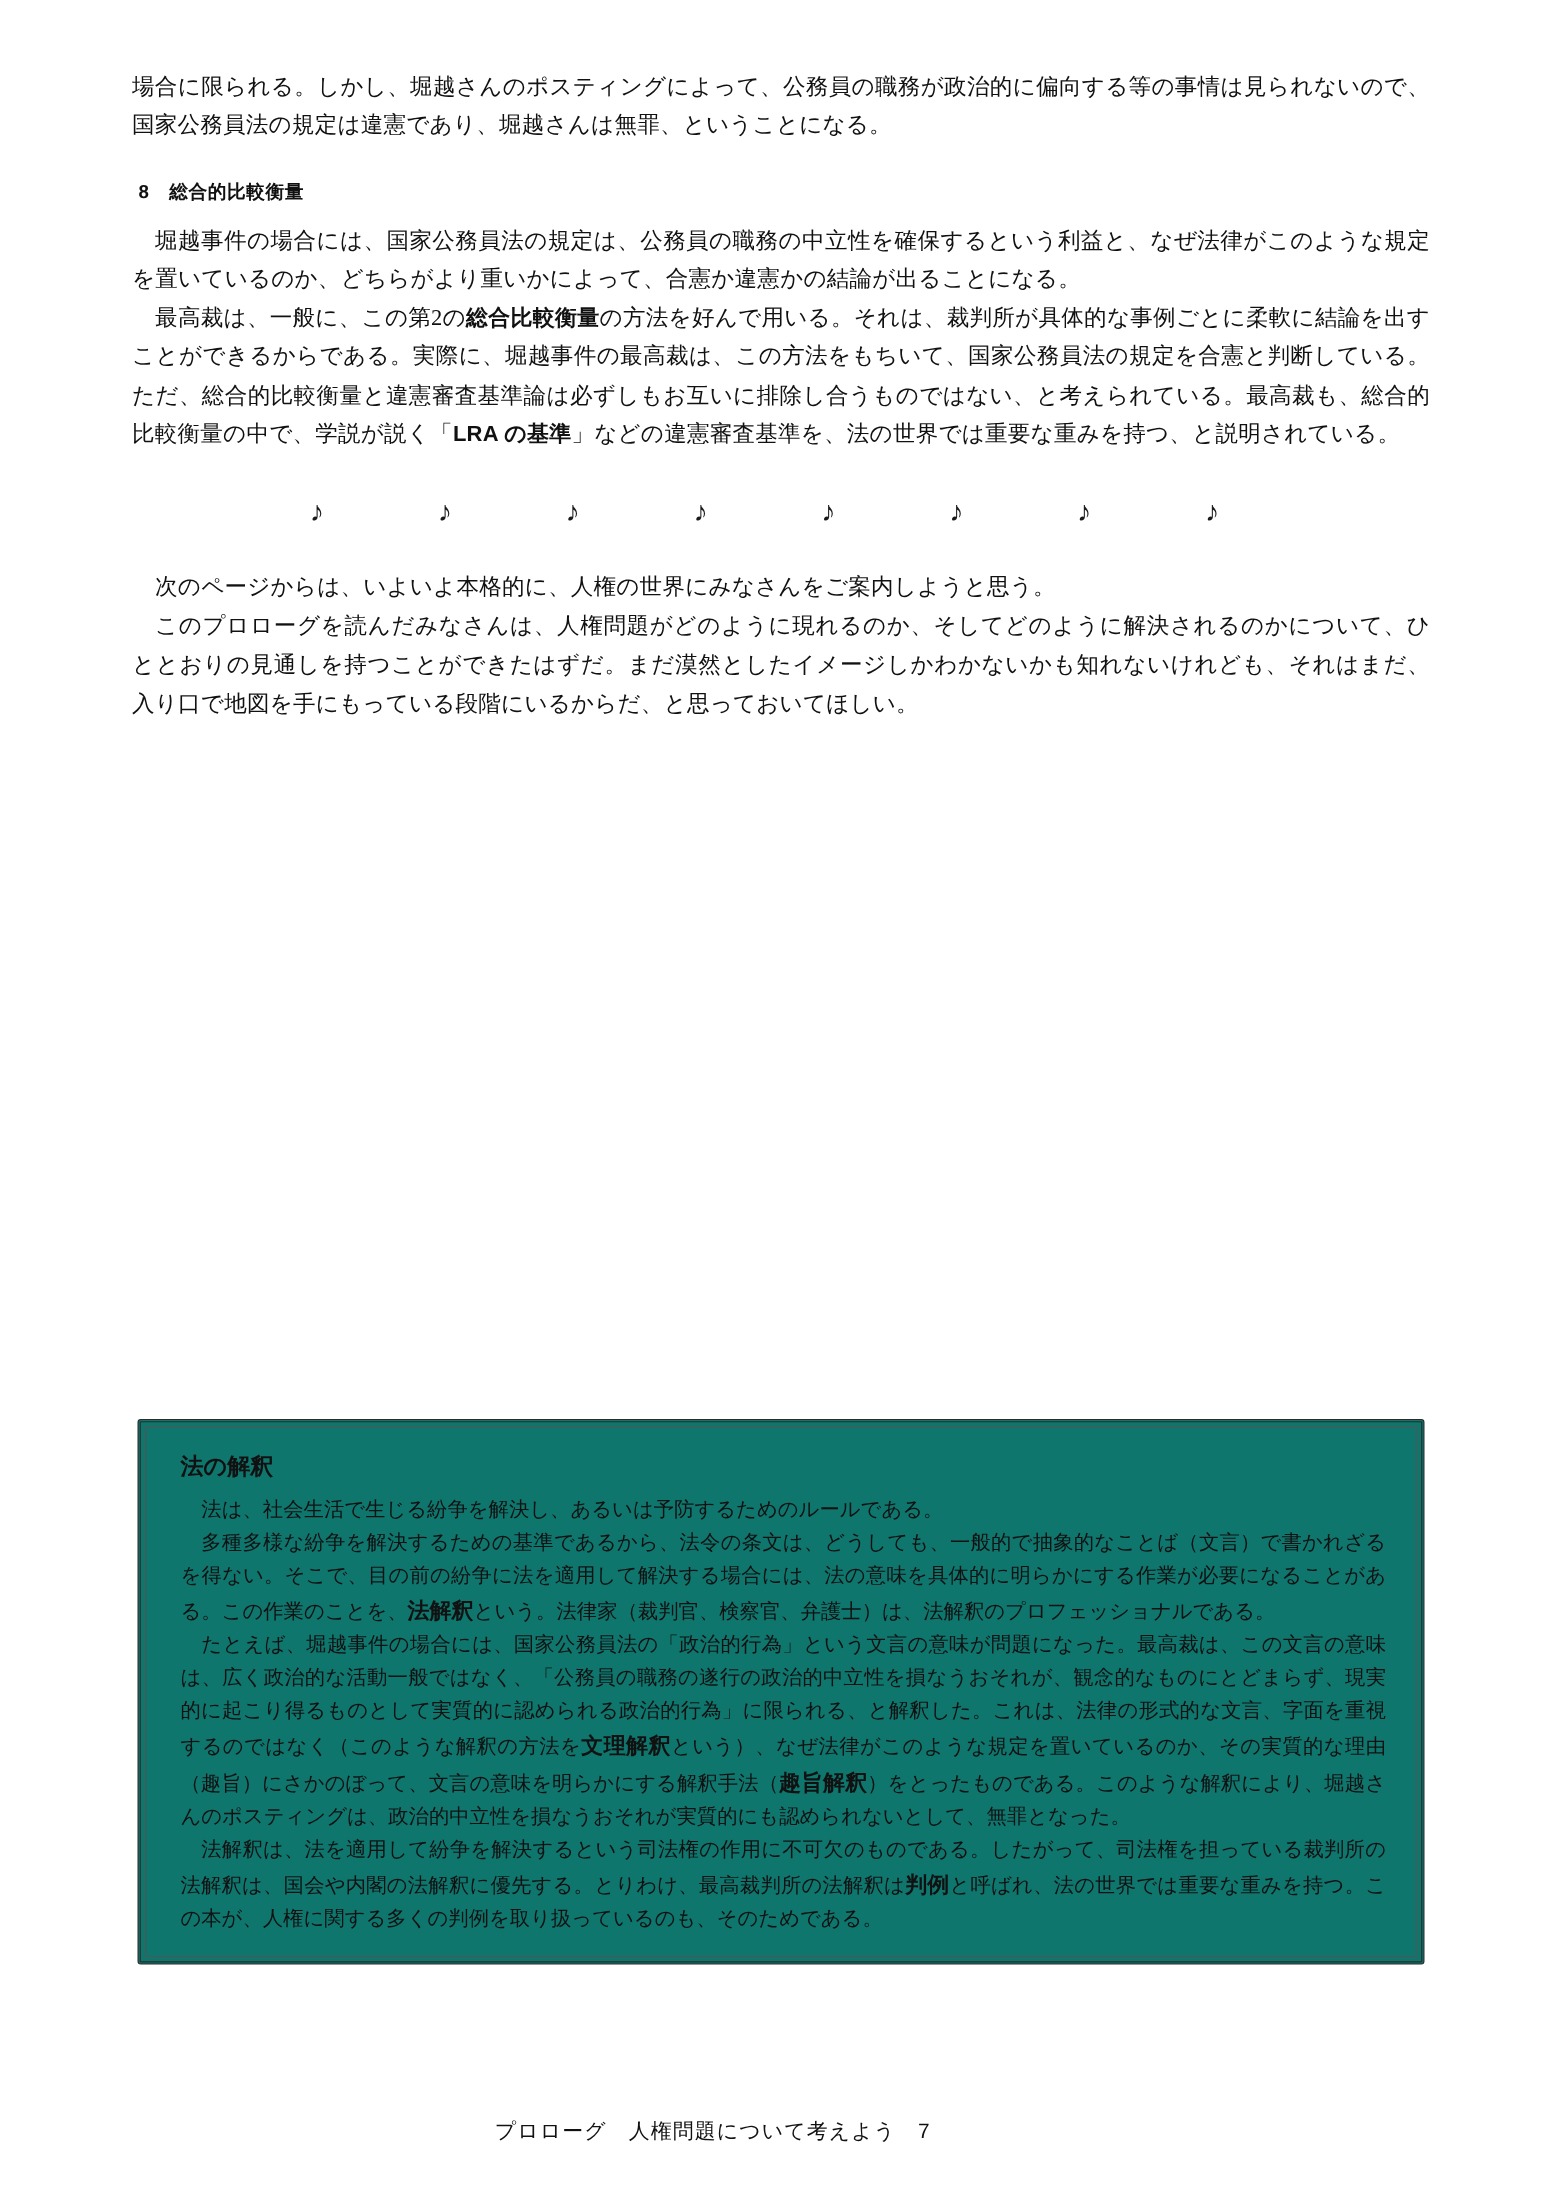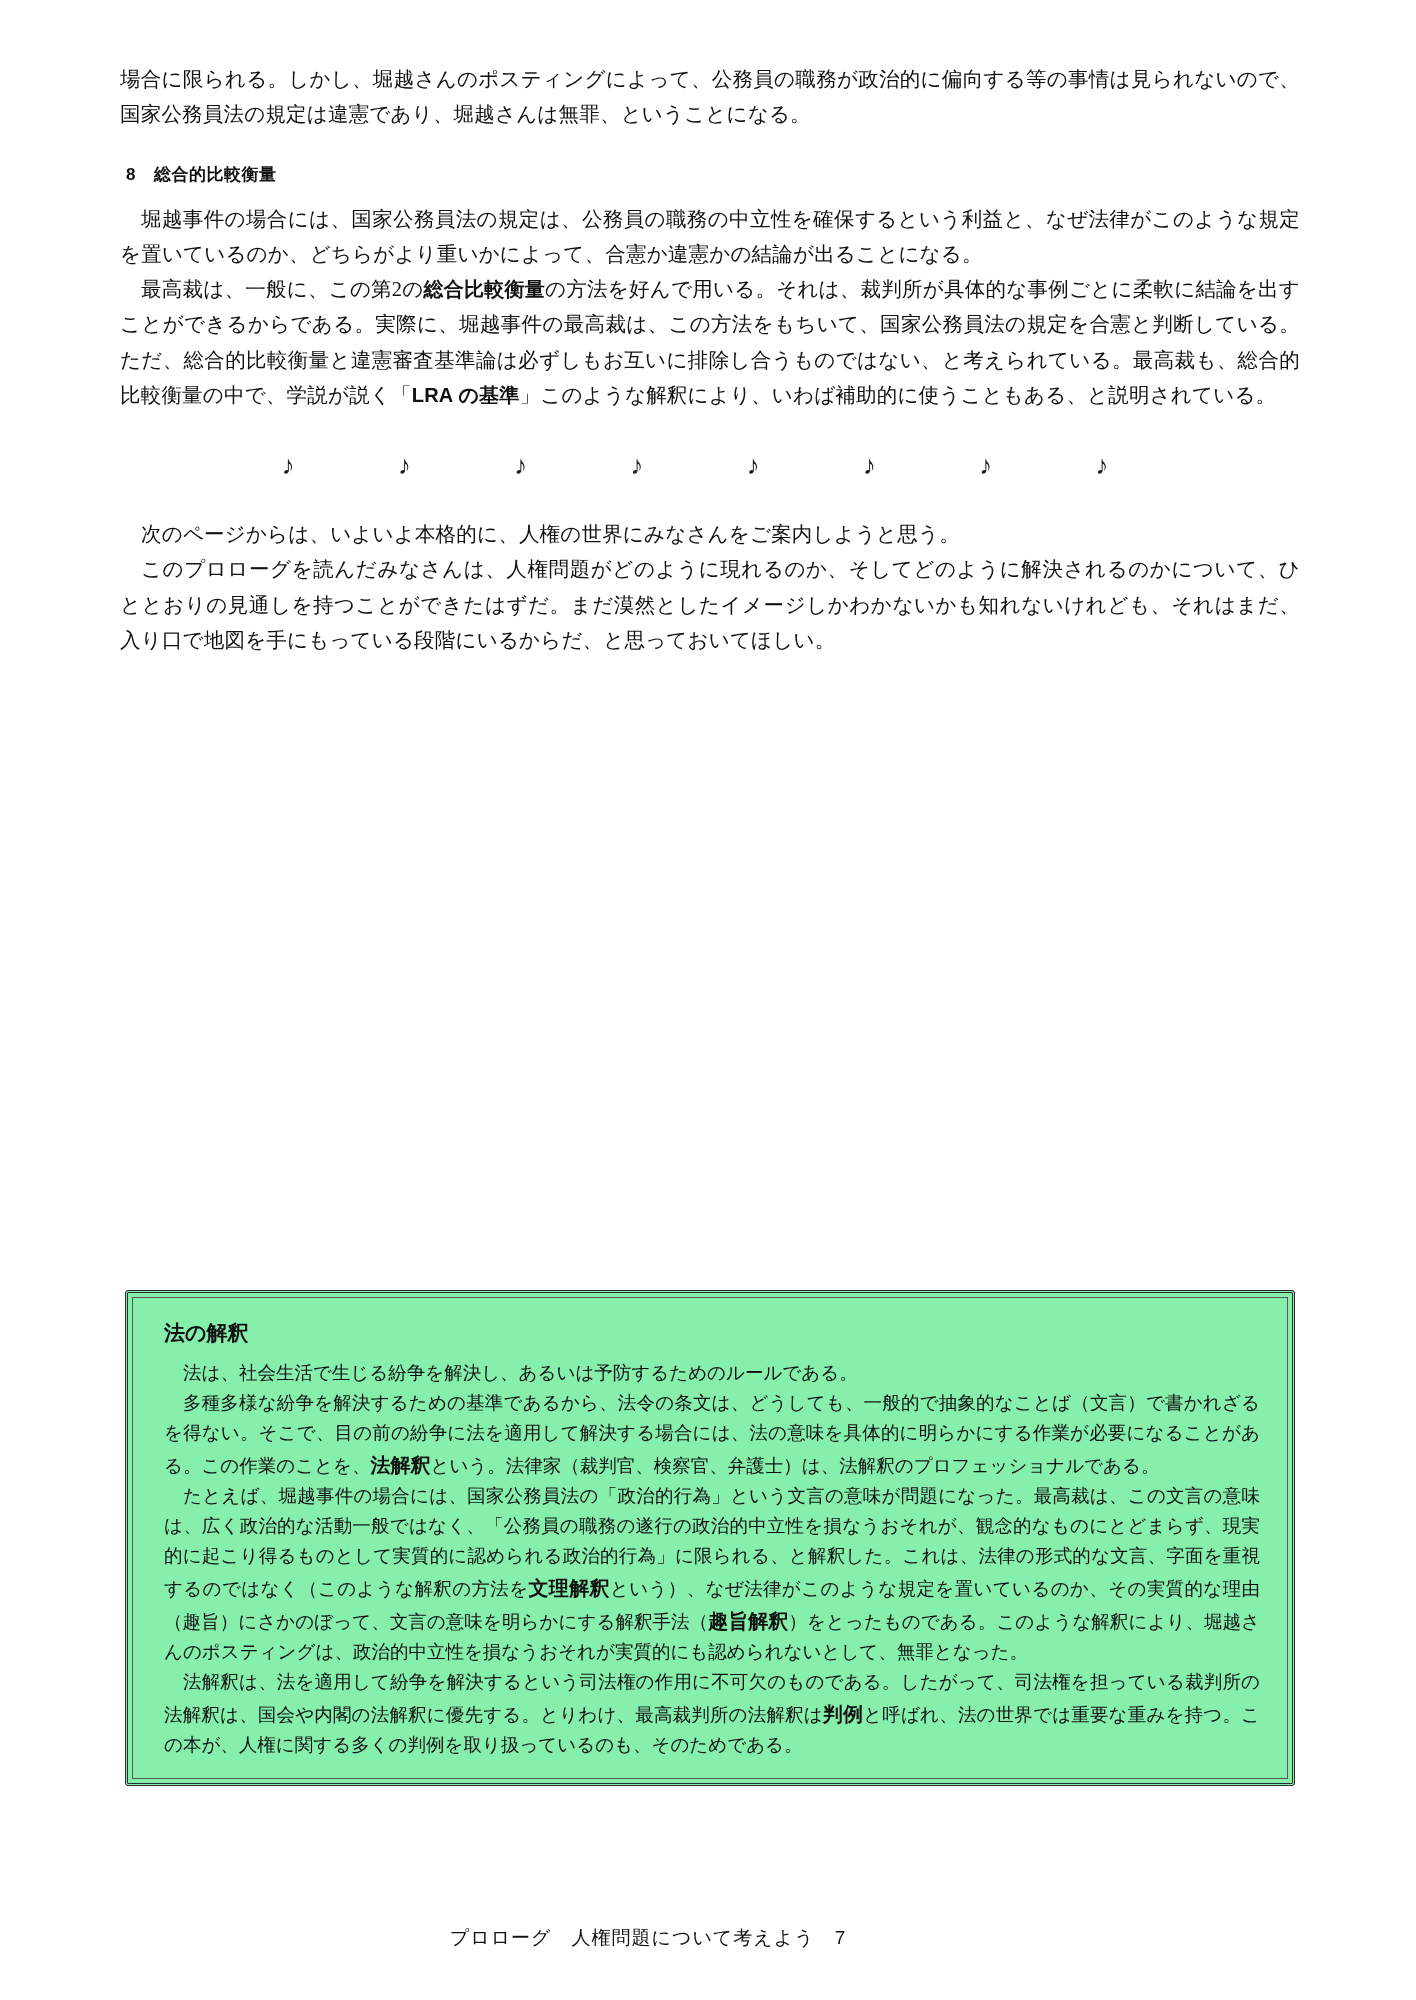--- a/index.html
+++ b/index.html
@@ -72,21 +72,21 @@
   }
   .box {
     position: absolute;
     left: 125px;
     top: 1290px;
     width: 1170px;
     border: 3px double #2b2b2b;
     border-radius: 3px;
     box-sizing: border-box;
     padding: 22px 26px 22px 30px;
-    background: #86efac;
+    background: #0f766e;
   }
   .box::before {
     content: "";
     position: absolute;
     left: 4px; top: 4px; right: 4px; bottom: 4px;
     border: 1px solid #555;
     pointer-events: none;
   }
   .box-title {
     font-size: 21px;
@@ -130,21 +130,21 @@
 
     <p class="body-text">場合に限られる。しかし、堀越さんのポスティングによって、公務員の職務が政治的に偏向する等の事情は見られないので、国家公務員法の規定は違憲であり、堀越さんは無罪、ということになる。</p>
 
     <h2 class="section-head">
       <span class="sec-num">8</span><span>総合的比較衡量</span>
     </h2>
 
 
     <p class="body-text indent">堀越事件の場合には、国家公務員法の規定は、公務員の職務の中立性を確保するという利益と、なぜ法律がこのような規定を置いているのか、どちらがより重いかによって、合憲か違憲かの結論が出ることになる。</p>
 
-    <p class="body-text indent"><span>最高裁は、一般に、この第2の</span><span class="bold-inline">総合比較衡量</span><span>の方法を好んで用いる。それは、裁判所が具体的な事例ごとに柔軟に結論を出すことができるからである。実際に、堀越事件の最高裁は、この方法をもちいて、国家公務員法の規定を合憲と判断している。ただ、総合的比較衡量と違憲審査基準論は必ずしもお互いに排除し合うものではない、と考えられている。最高裁も、総合的比較衡量の中で、学説が説く「</span><span class="bold-inline">LRA の基準</span><span>」このような解釈により、いわば補助的に使うこともある、と説明されている。</span></p>
+    <p class="body-text indent"><span>最高裁は、一般に、この第2の</span><span class="bold-inline">総合比較衡量</span><span>の方法を好んで用いる。それは、裁判所が具体的な事例ごとに柔軟に結論を出すことができるからである。実際に、堀越事件の最高裁は、この方法をもちいて、国家公務員法の規定を合憲と判断している。ただ、総合的比較衡量と違憲審査基準論は必ずしもお互いに排除し合うものではない、と考えられている。最高裁も、総合的比較衡量の中で、学説が説く「</span><span class="bold-inline">LRA の基準</span><span>」などの違憲審査基準を、法の世界では重要な重みを持つ、と説明されている。</span></p>
 
     <div class="notes-row">
       <span>♪</span>
       <span>♪</span>
       <span>♪</span>
       <span>♪</span>
       <span>♪</span>
       <span>♪</span>
       <span>♪</span>
       <span>♪</span>

